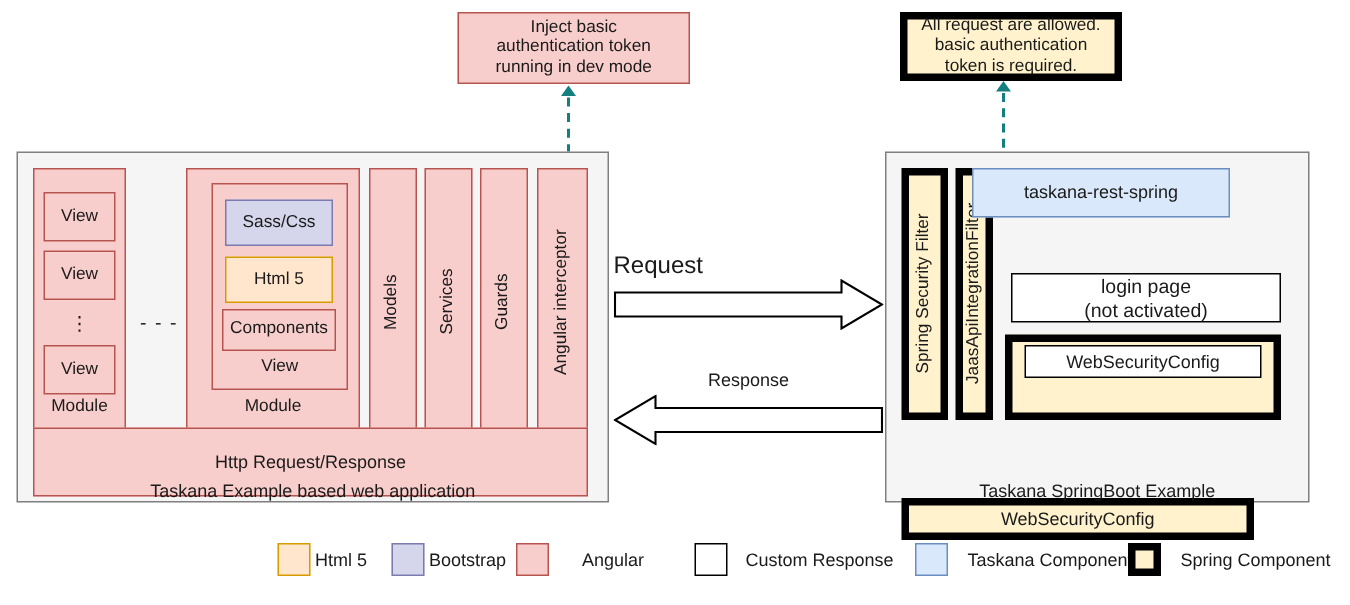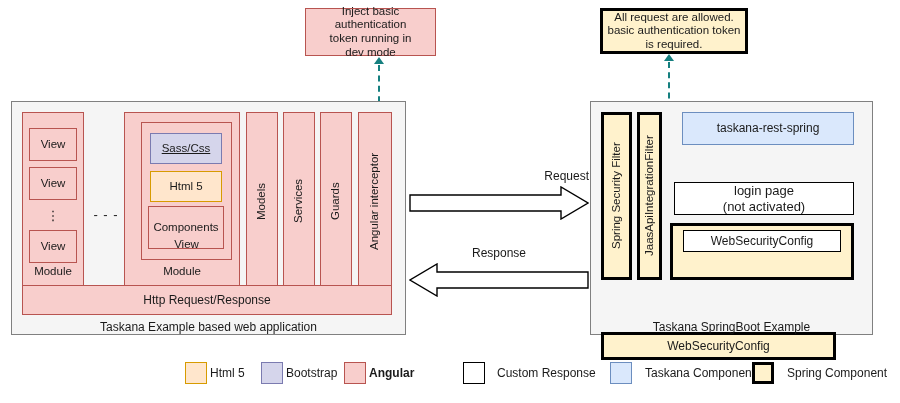--- a/index.html
+++ b/index.html
@@ -31,21 +31,21 @@
     text-align: center;
     color: #1a1a1a;
     line-height: 1.18;
     white-space: pre-line;
   }
 
   
   .angular   { background: #f8cecc; border: 1px solid #b85450; }
   .html5     { background: #ffe6cc; border: 1px solid #d79b00; }
   .bootstrap { background: #d5d5eb; border: 1px solid #7b7bb0; }
-  .spring    { background: #fff2cc; border: 3px solid #000000; }
+  .spring    { background: #fff2cc; border: 5px solid #000000; }
   .taskana   { background: #dae8fc; border: 1px solid #6c8ebf; }
   .custom    { background: #ffffff; border: 1px solid #000000; }
   .shell     { background: #f5f5f5; border: 1px solid #808080; }
 
   .vert {
     writing-mode: vertical-rl;
     transform: rotate(180deg);
   }
 
   .lbl-bottom {
@@ -91,21 +91,21 @@
     color: #1a1a1a;
     text-align: center;
     letter-spacing: 1px;
   }
 </style>
 </head>
 <body>
 
 <div id="canvas">
 
-  <div class="box angular" style="left:305px; top:8px; width:131px; height:48px; font-size:11.5px; padding:0 14px;">Inject basic authentication token running in dev mode</div>
+  <div class="box angular" style="left:305px; top:8px; width:155px; height:48px; font-size:11.5px; padding:0 14px;">Inject basic authentication token running in dev mode</div>
 
   <div class="box spring" style="left:600px; top:8px; width:148px; height:46px; font-size:11.5px; padding:0 3px;">All request are allowed. basic authentication token is required.</div>
 
   <div class="dashline" style="left:378px; top:65px; height:58px;"></div>
   <div class="dash-arrow" style="left:374px; top:57px;"></div>
 
   <div class="dashline" style="left:668px; top:62px; height:250px;"></div>
   <div class="dash-arrow" style="left:664px; top:54px;"></div>
 
   <div class="shell abs" style="left:11px; top:101px; width:395px; height:234px;"></div>
@@ -115,70 +115,70 @@
   <div class="box angular" style="left:29px; top:167px; width:48px; height:33px; font-size:11.5px;">View</div>
   <div class="ellipsis-v" style="left:29px; top:205px; width:48px; height:22px; line-height:22px;">⋮</div>
   <div class="box angular" style="left:29px; top:230px; width:48px; height:33px; font-size:11.5px;">View</div>
   <div class="lbl-bottom" style="left:22px; top:265px; width:62px; font-size:11.5px;">Module</div>
 
   <div class="dashes-h" style="left:88px; top:207px; width:36px; font-size:13px;">- - -</div>
 
   <div class="angular abs" style="left:124px; top:112px; width:116px; height:178px;"></div>
 
   <div class="angular abs" style="left:141px; top:122px; width:91px; height:138px;"></div>
-  <div class="box bootstrap" style="left:150px; top:133px; width:72px; height:31px; font-size:11.5px;text-decoration:underline;">Sass/Css</div>
+  <div class="box bootstrap" style="left:150px; top:133px; width:72px; height:31px; font-size:11.5px;">Sass/Css</div>
   <div class="box html5" style="left:150px; top:171px; width:72px; height:31px; font-size:11.5px;">Html 5</div>
-  <div class="box angular" style="left:148px; top:206px; width:76px; height:43px; font-size:11.5px;">Components</div>
+  <div class="box angular" style="left:148px; top:206px; width:76px; height:28px; font-size:11.5px;">Components</div>
   <div class="lbl-bottom" style="left:141px; top:238px; width:91px; font-size:11.5px;">View</div>
   <div class="lbl-bottom" style="left:124px; top:265px; width:116px; font-size:11.5px;">Module</div>
 
   <div class="box angular vert" style="left:246px; top:112px; width:32px; height:178px; font-size:11.5px;">Models</div>
   <div class="box angular vert" style="left:283px; top:112px; width:32px; height:178px; font-size:11.5px;">Services</div>
   <div class="box angular vert" style="left:320px; top:112px; width:32px; height:178px; font-size:11.5px;">Guards</div>
   <div class="box angular vert" style="left:358px; top:112px; width:34px; height:178px; font-size:11.5px;">Angular interceptor</div>
 
-  <div class="box angular" style="left:22px; top:285px; width:370px; height:30px; font-size:12px;">Http Request/Response</div>
+  <div class="box angular" style="left:22px; top:285px; width:370px; height:46px; font-size:12px;">Http Request/Response</div>
 
   <div class="lbl-bottom" style="left:11px; top:320px; width:395px; font-size:12px;">Taskana Example based web application</div>
 
-  <div class="legend-tx" style="left:409px; top:169px; width:180px; text-align:right; font-size:12px;">Request</div>
+  <div class="legend-tx" style="left:409px; top:169px; width:180px; text-align:left; font-size:16px;">Request</div>
   <svg class="abs" style="left:409px; top:186px;" width="180" height="34" viewBox="0 0 180 34">
     <path d="M1,9 L152,9 L152,1 L179,17 L152,33 L152,25 L1,25 Z" fill="#ffffff" stroke="#000000" stroke-width="1.4" stroke-linejoin="miter"></path>
   </svg>
 
   <div class="legend-tx" style="left:409px; top:246px; width:180px; text-align:center; font-size:12px;">Response</div>
   <svg class="abs" style="left:409px; top:263px;" width="180" height="34" viewBox="0 0 180 34">
     <path d="M179,9 L28,9 L28,1 L1,17 L28,33 L28,25 L179,25 Z" fill="#ffffff" stroke="#000000" stroke-width="1.4" stroke-linejoin="miter"></path>
   </svg>
 
   <div class="shell abs" style="left:590px; top:101px; width:283px; height:234px;"></div>
 
   <div class="box spring vert" style="left:601px; top:112px; width:31px; height:168px; font-size:11.5px;">Spring Security Filter</div>
   <div class="box spring vert" style="left:637px; top:112px; width:25px; height:168px; font-size:11.5px;">JaasApiIntegrationFilter</div>
 
-  <div class="box taskana" style="left:682px; top:112px; width:172px; height:33px; font-size:12px;">taskana-rest-spring</div>
+  <div class="box taskana" style="left:648px; top:112px; width:172px; height:33px; font-size:12px;">taskana-rest-spring</div>
 
   <div class="box custom" style="left:674px; top:182px; width:180px; height:33px; font-size:13px;">login page
 (not activated)</div>
 
   <div class="spring abs" style="left:670px; top:223px; width:184px; height:57px;"></div>
   <div class="box custom" style="left:683px; top:230px; width:158px; height:22px; font-size:12px;">WebSecurityConfig</div>
 
   <div class="box spring" style="left:601px; top:284px; width:235px; height:28px; font-size:12px;margin-top:48px;">WebSecurityConfig</div>
 
   <div class="lbl-bottom" style="left:590px; top:320px; width:283px; font-size:12px;">Taskana SpringBoot Example</div>
 
   <div class="legend-sw html5" style="left:185px; top:362px;"></div>
   <div class="legend-tx" style="left:210px; top:366px; font-size:12px;">Html 5</div>
 
   <div class="legend-sw bootstrap" style="left:261px; top:362px;"></div>
   <div class="legend-tx" style="left:286px; top:366px; font-size:12px;">Bootstrap</div>
 
   <div class="legend-sw angular" style="left:344px; top:362px;"></div>
-  <div class="legend-tx" style="left:369px; top:366px; font-size:12px;font-weight:bold;">Angular</div>
+  <div class="legend-tx" style="left:388px; top:366px; font-size:12px;">Angular</div>
 
   <div class="legend-sw custom" style="left:463px; top:362px;"></div>
   <div class="legend-tx" style="left:497px; top:366px; font-size:12px;">Custom Response</div>
 
   <div class="legend-sw taskana" style="left:610px; top:362px;"></div>
   <div class="legend-tx" style="left:645px; top:366px; font-size:12px;">Taskana Component</div>
 
   <div class="legend-sw spring" style="left:752px; top:362px;"></div>
   <div class="legend-tx" style="left:787px; top:366px; font-size:12px;">Spring Component</div>
 

